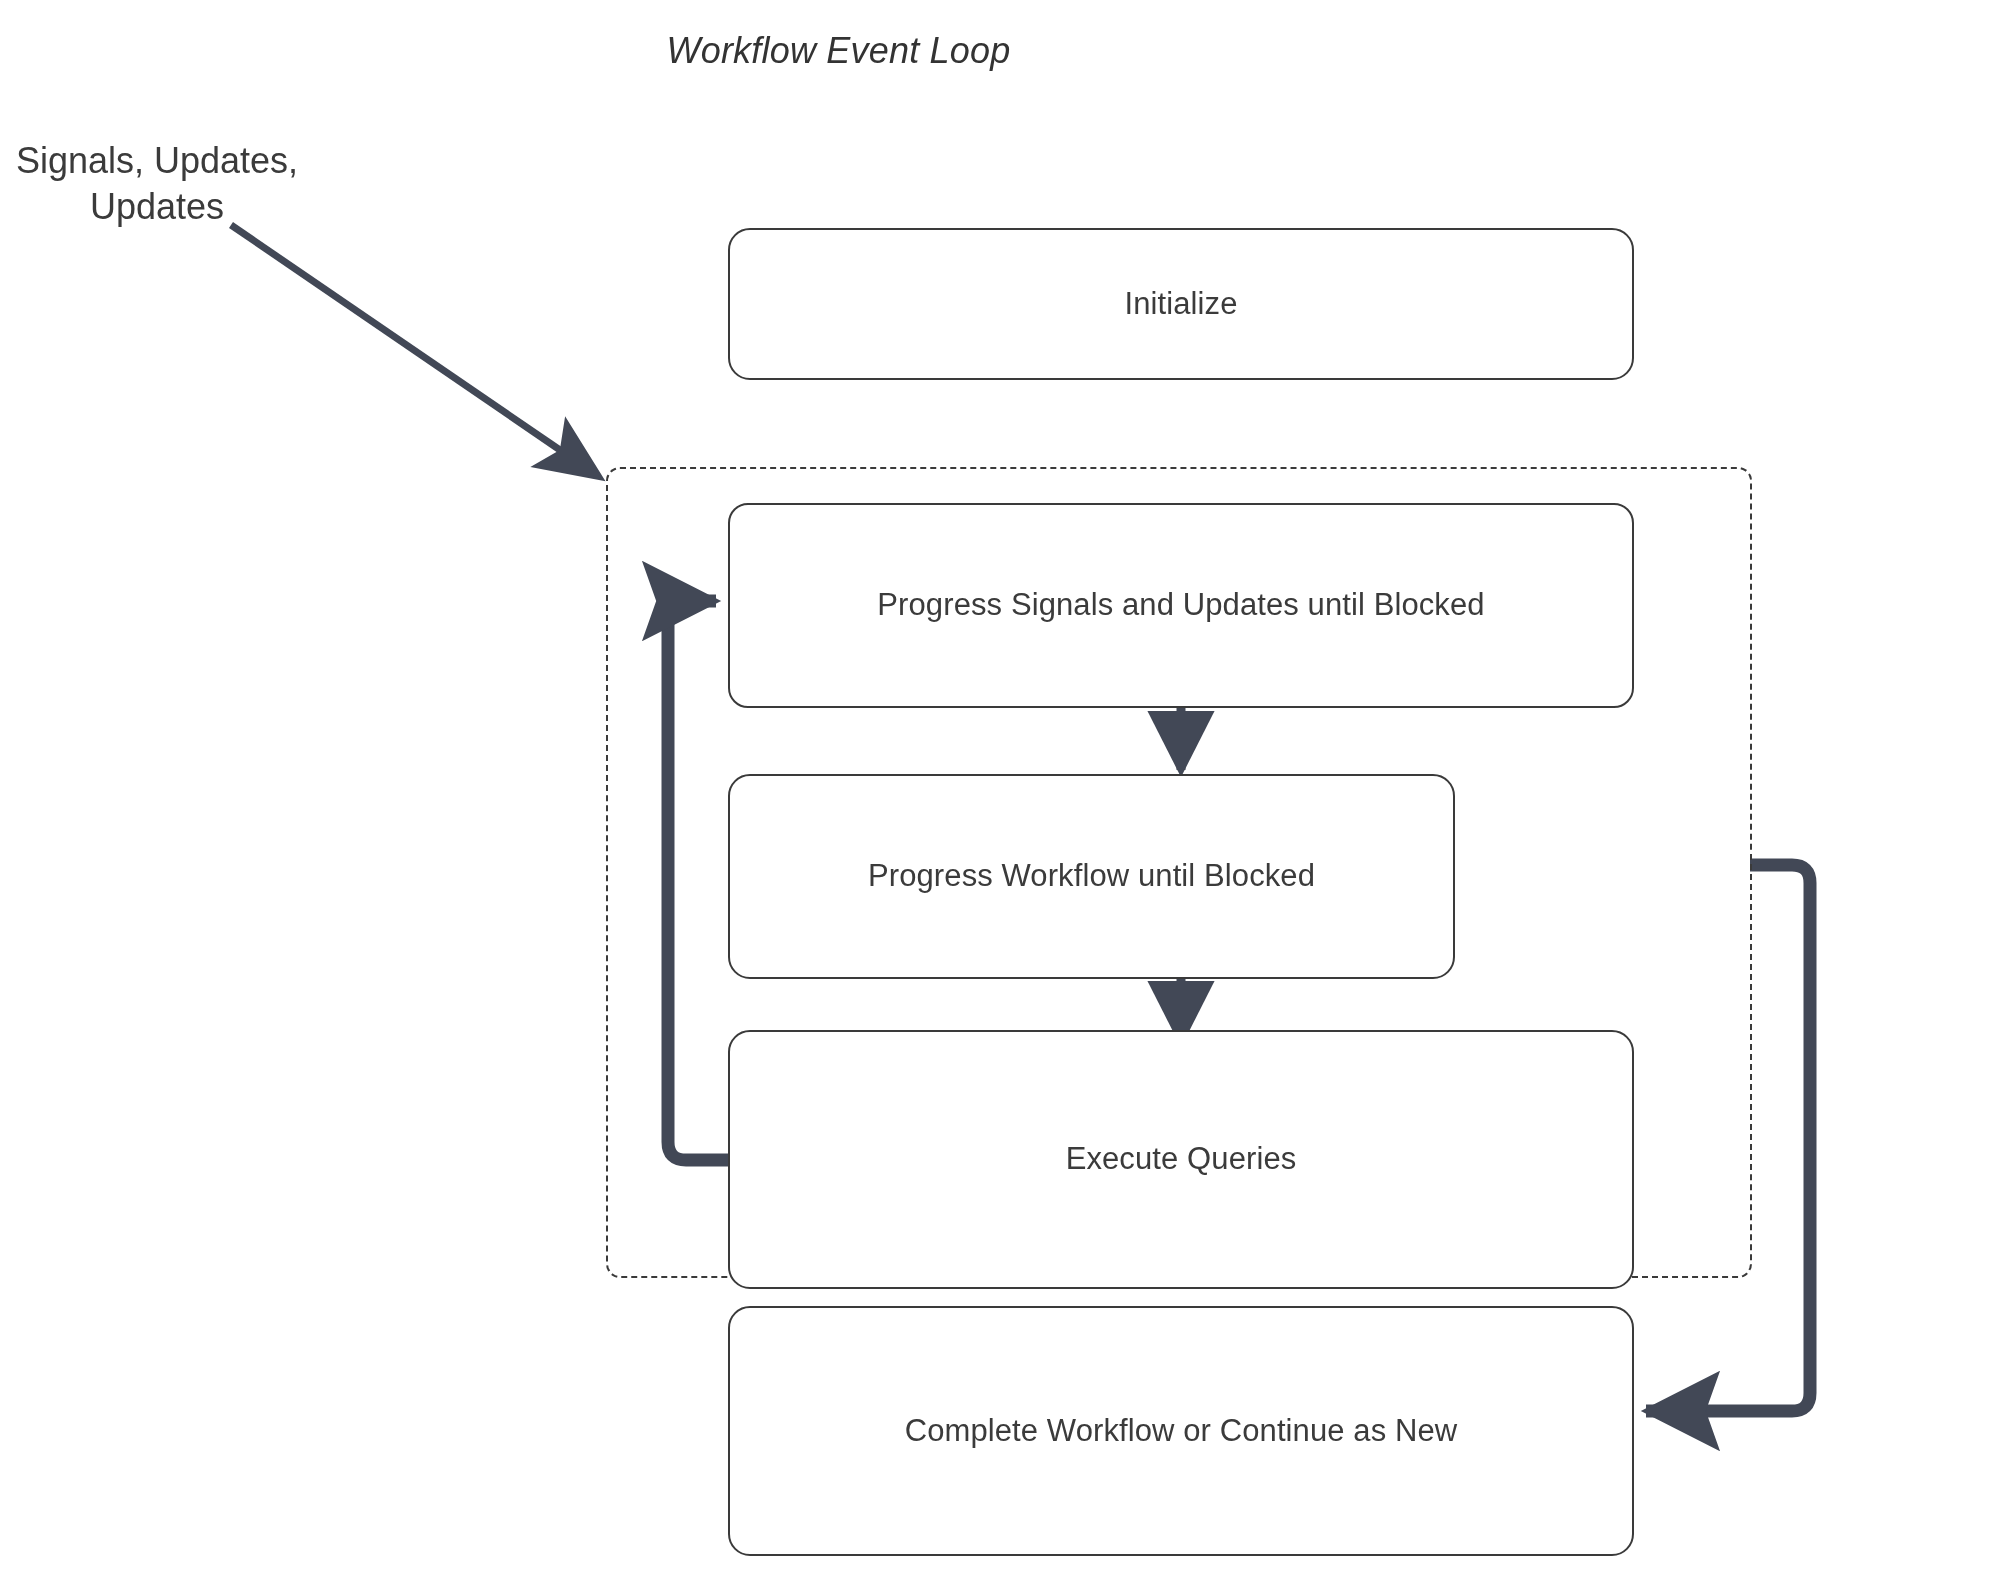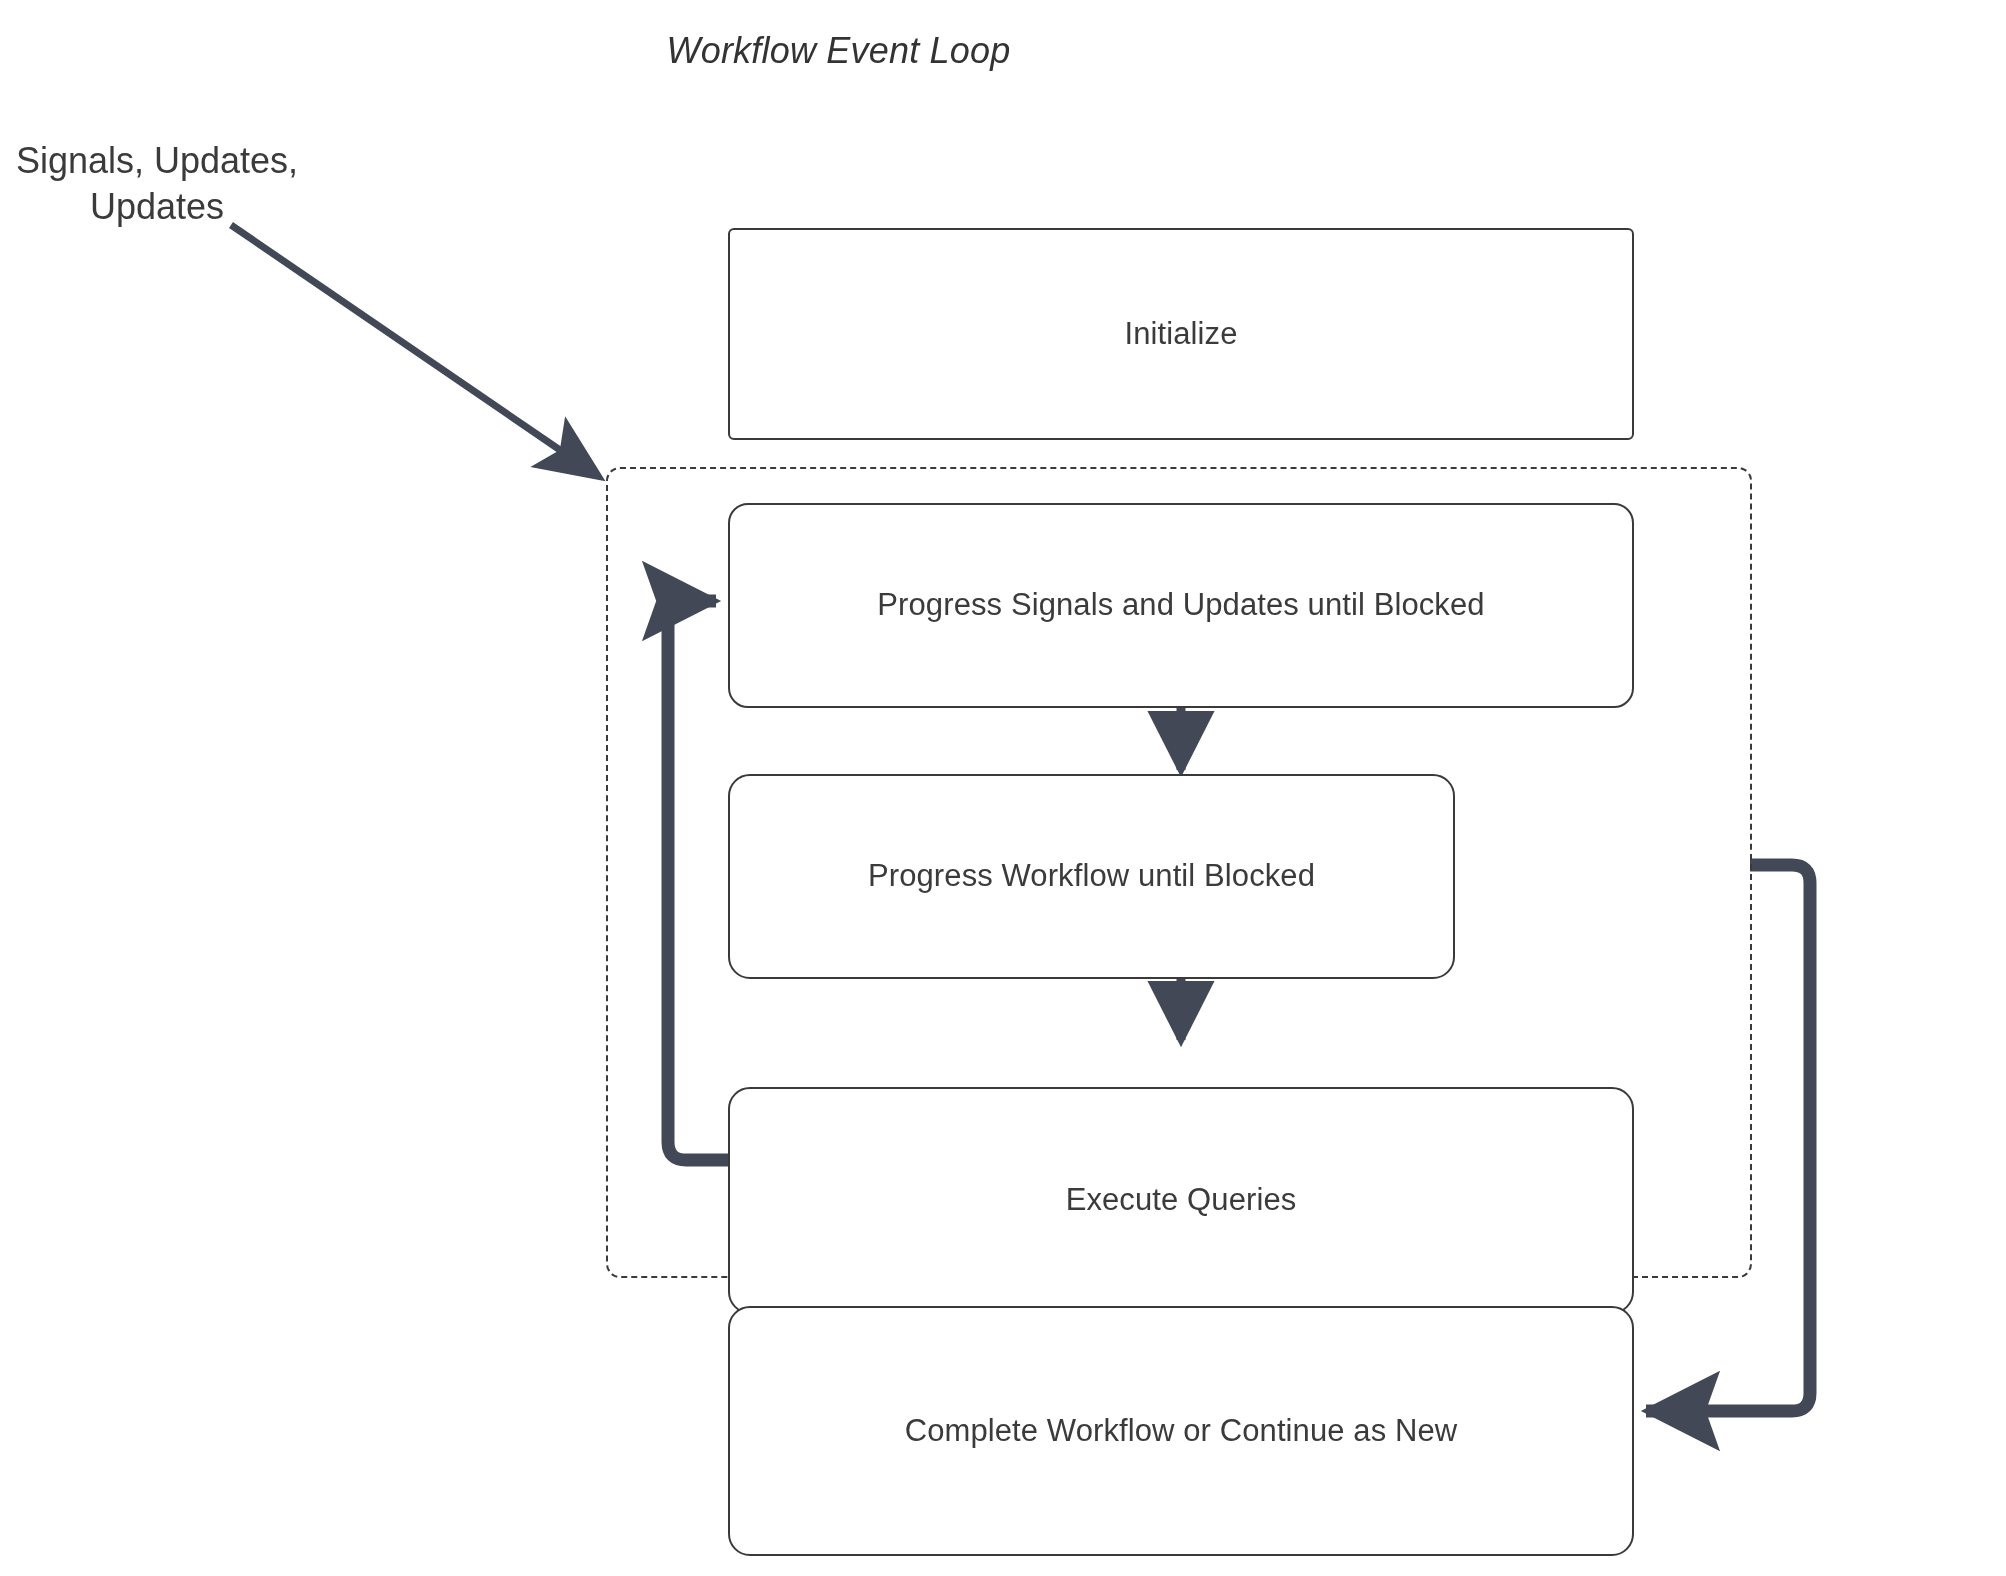--- a/index.html
+++ b/index.html
@@ -107,33 +107,33 @@
 
     <line x1="1181" y1="976" x2="1181" y2="1040" stroke="#424856" stroke-width="9" marker-end="url(#arrow-down)"></line>
 
     <path d="M 729 1160 L 686 1160 Q 668 1160 668 1142 L 668 619 Q 668 601 686 601 L 716 601" fill="none" stroke="#424856" stroke-width="13" stroke-linecap="butt" marker-end="url(#arrow-loop)"></path>
 
     <path d="M 1750 865 L 1792 865 Q 1810 865 1810 883 L 1810 1393 Q 1810 1411 1792 1411 L 1646 1411" fill="none" stroke="#424856" stroke-width="13" stroke-linecap="butt" marker-end="url(#arrow-loop)"></path>
   </svg>
 
   <div id="loop-container" style="left:606px; top:467px; width:1146px; height:811px;"></div>
 
-  <div class="node-box" style="left:728px; top:228px; width:906px; height:212px;border-radius:6px;">
+  <div class="node-box" style="left:728px; top:228px; width:906px; height:152px;">
     <span class="node-label">Initialize</span>
   </div>
 
   <div class="node-box" style="left:728px; top:503px; width:906px; height:205px;border-radius:20px;">
     <span class="node-label">Progress Signals and Updates until Blocked</span>
   </div>
 
   <div class="node-box" style="left:728px; top:774px; width:727px; height:205px;">
     <span class="node-label">Progress Workflow until Blocked</span>
   </div>
 
-  <div class="node-box" style="left:728px; top:1087px; width:906px; height:227px;">
+  <div class="node-box" style="left:728px; top:1030px; width:906px; height:259px;">
     <span class="node-label">Execute Queries</span>
   </div>
 
   <div class="node-box" style="left:728px; top:1306px; width:906px; height:250px;">
     <span class="node-label">Complete Workflow or Continue as New</span>
   </div>
 
 </div>
 
 </body></html>

